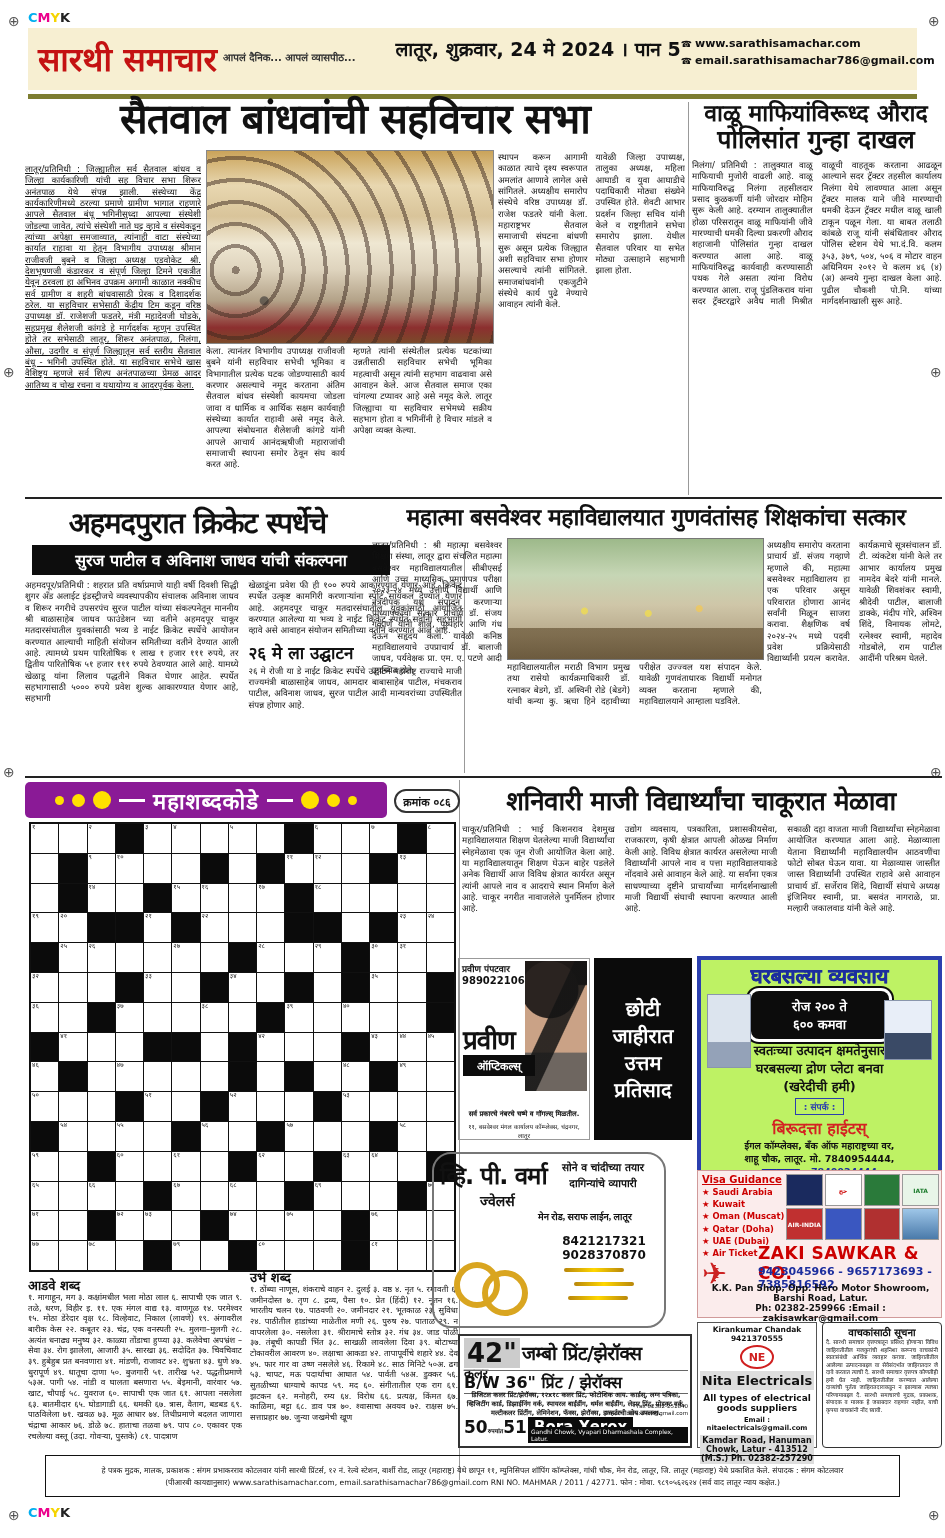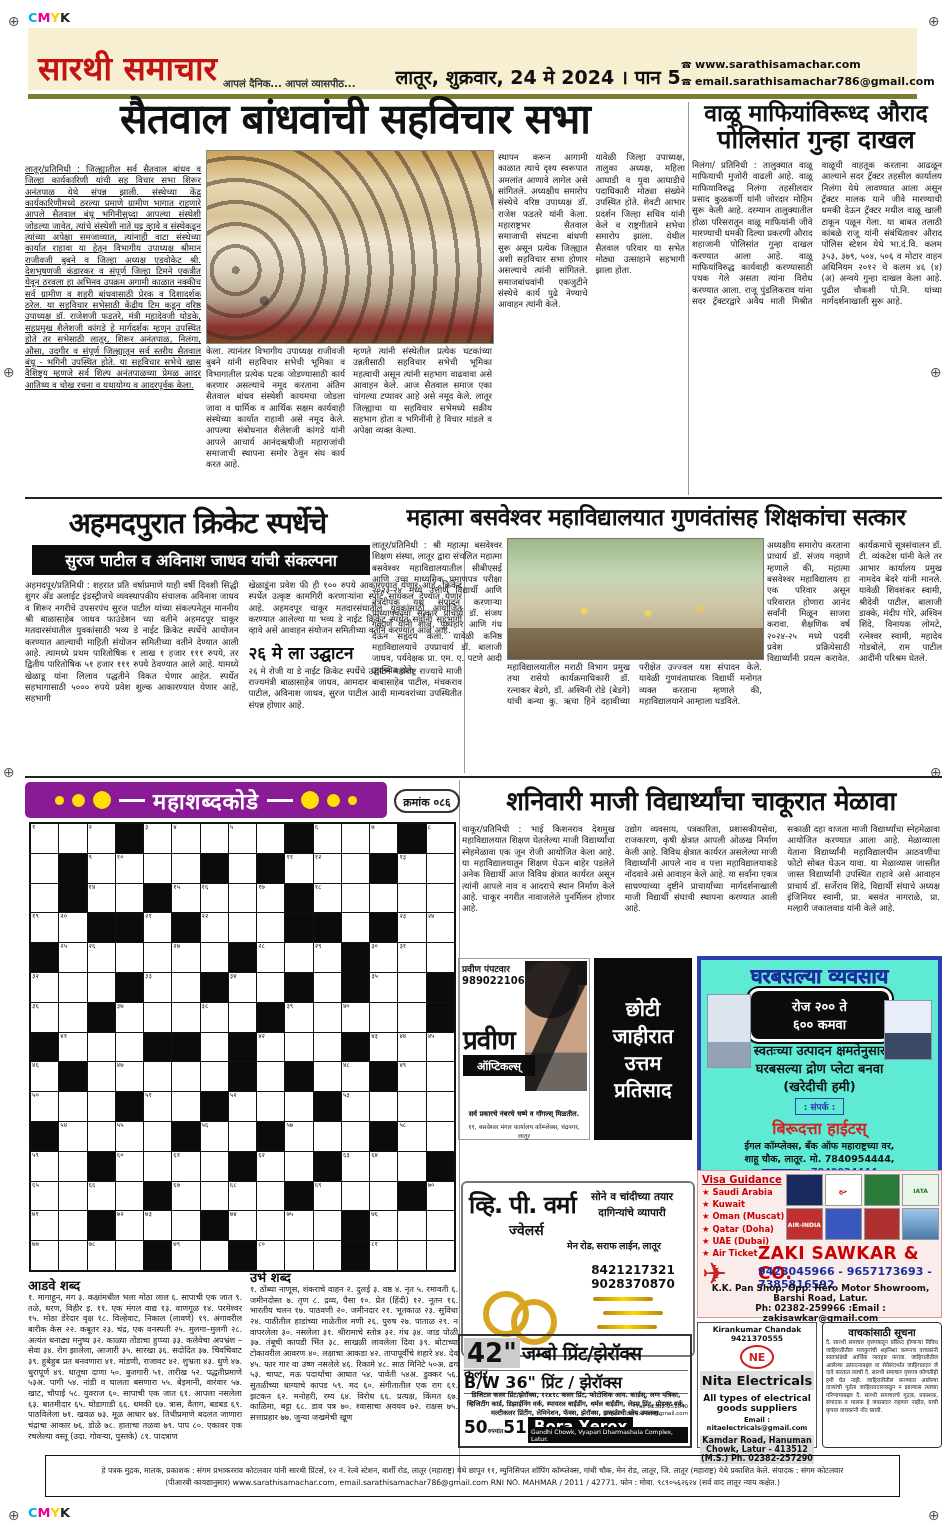--- a/index.html
+++ b/index.html
@@ -8,21 +8,21 @@
   .abs{position:absolute;}
   .jt{text-align:justify;}
   .bold{font-weight:bold;}
 
   
   .regmark{color:#555;font-size:14px;line-height:1;}
   .cmyk{font-size:13px;font-weight:bold;letter-spacing:0;}
   .cmyk .c{color:#00aeef}.cmyk .m{color:#ec008c}.cmyk .y{color:#f5d400}.cmyk .k{color:#222}
 
   
-  #header{left:28px;top:28px;width:889px;height:62px;background:#f7efd2;display:flex;align-items:flex-end;padding:0 10px;box-sizing:border-box;}
+  #header{left:28px;top:28px;width:889px;height:62px;background:#f7efd2;display:flex;align-items:flex-start;padding:8px 10px;box-sizing:border-box;}
   #masthead{color:#c41212;font-size:33px;font-weight:bold;white-space:nowrap;}
   #tagline{font-size:10px;font-weight:bold;color:#333;margin-left:6px;margin-top:14px;white-space:nowrap;}
   #dateline{font-size:19px;font-weight:bold;color:#111;margin-left:40px;white-space:nowrap;}
   #hdr-contact{margin-left:auto;font-size:11px;font-weight:bold;line-height:1.5;}
   #hdr-contact .ic{font-size:9px;margin-right:3px;}
   #hdr-rule{left:28px;top:94px;width:889px;height:5px;background:#7d7d30;}
 
   
   .hline{background:#222;height:2px;}
   .vline{background:#999;width:1px;}
@@ -42,21 +42,21 @@
   #lead-right>div{flex:1;}
 
   
   #walu-head{left:690px;top:100px;width:252px;text-align:center;font-weight:bold;line-height:1.15;}
   #walu-head .l1{font-size:23px;}
   #walu-head .l2{font-size:25px;}
   #walu-body{left:692px;top:160px;width:250px;height:335px;column-count:2;column-gap:9px;overflow:hidden;}
 
   
   #cricket-headline{left:25px;top:502px;width:345px;font-size:29px;font-weight:bold;text-align:center;letter-spacing:-1px;}
-  #cricket-subbar{left:32px;top:545px;width:330px;background:#0d0d0d;color:#fff;font-size:16px;font-weight:bold;text-align:center;padding:4px 4px;}
+  #cricket-subbar{left:32px;top:545px;width:330px;background:#0d0d0d;color:#fff;font-size:16px;font-weight:bold;text-align:center;padding:4px 14px;}
   #cricket-body{left:25px;top:580px;width:437px;height:195px;display:flex;gap:10px;overflow:hidden;}
   #cricket-body>div{flex:1;}
   #cricket-inner-head{font-size:17px;font-weight:bold;margin:4px 0 2px 0;}
 
   
   #bas-headline{left:370px;top:500px;width:572px;font-size:23px;font-weight:bold;text-align:center;letter-spacing:-0.5px;}
   #bas-left{left:372px;top:540px;width:130px;height:235px;overflow:hidden;}
   #bas-photo{left:507px;top:538px;width:255px;height:120px;border:1px solid #777;
     background:
       linear-gradient(0deg, rgba(80,60,30,.55) 0 26%, transparent 26%),
@@ -95,31 +95,31 @@
   #pv-face{position:absolute;right:2px;top:2px;width:62px;height:130px;
     background:
       linear-gradient(115deg, transparent 40%, rgba(20,20,20,.85) 41% 58%, transparent 59%) ,
       radial-gradient(circle at 40% 22%, #2a2320 26%, transparent 27%),
       linear-gradient(180deg,#1f1a18 0 18%, #caa286 19% 70%, #6e6660 71% 100%);}
   #pv-brand{position:absolute;left:4px;top:62px;font-size:26px;font-weight:bold;letter-spacing:-1px;}
   #pv-sub{position:absolute;left:4px;top:96px;width:72px;background:#0c0c0c;color:#fff;text-align:center;font-size:11px;font-weight:bold;padding:3px 0;}
   #pv-l1{position:absolute;left:3px;top:150px;width:124px;text-align:center;font-size:6.8px;font-weight:bold;}
   #pv-l2{position:absolute;left:3px;top:163px;width:124px;text-align:center;font-size:6.2px;}
   #ad-chhoti{left:594px;top:958px;width:98px;height:182px;background:#0b0b0b;color:#fff;display:flex;flex-direction:column;align-items:center;justify-content:center;font-size:20px;font-weight:bold;}
-  #ad-ghar{left:697px;top:956px;width:245px;height:246px;border:4px solid #2b3fae;background:#5eead4;padding:2px 4px;text-align:center;}
+  #ad-ghar{left:697px;top:956px;width:245px;height:246px;border:4px solid #2b3fae;background:#bef264;padding:2px 4px;text-align:center;}
   #gh-title{font-size:20px;font-weight:bold;color:#1c2e9e;-webkit-text-stroke:0.5px #1c2e9e;}
   #gh-burst{margin:2px auto;width:130px;background:#0c0c0c;color:#fff;font-size:13px;font-weight:bold;padding:6px 4px;border-radius:8px;box-shadow:0 0 0 3px #fff,0 0 0 5px #0c0c0c;}
   #gh-img-l{position:absolute;left:6px;top:34px;width:42px;height:72px;background:linear-gradient(180deg,#dce4ee 0 65%,#94a2b8 66% 100%);border:1px solid #8a96ac;}
   #gh-img-r{position:absolute;right:6px;top:40px;width:46px;height:58px;background:linear-gradient(180deg,#e8eef8 0 55%,#3a4a66 56% 100%);border:1px solid #8a96ac;}
   .gh-line{font-size:13px;font-weight:bold;color:#111;}
   #gh-contact{display:inline-block;border:1px solid #2b3fae;color:#2b3fae;font-size:9px;font-weight:bold;padding:1px 8px;margin:2px 0;}
   #gh-brand{color:#d42222;font-size:16px;font-weight:bold;}
   .gh-addr{font-size:9.5px;font-weight:bold;}
   .gh-num{color:#1c2e9e;}
-  #ad-verma{left:461px;top:1152px;width:234px;height:176px;border:2px solid #777;border-radius:6px;padding:4px 6px;margin-top:29px;}
+  #ad-verma{left:432px;top:1152px;width:234px;height:176px;border:2px solid #777;border-radius:19px;padding:4px 6px;}
   #vm-name{font-size:24px;font-weight:bold;letter-spacing:-1px;}
   #vm-name2{font-size:14px;font-weight:bold;margin-left:40px;}
   #vm-desc{position:absolute;right:6px;top:6px;width:110px;text-align:center;font-size:10.5px;font-weight:bold;line-height:1.5;}
   #vm-addr{position:absolute;right:6px;top:56px;width:120px;font-size:9.5px;font-weight:bold;font-family:Liberation Serif, serif;}
   #vm-ph{position:absolute;right:10px;top:80px;width:100px;text-align:center;font-size:12px;font-weight:bold;}
   #vm-jewels{position:absolute;left:10px;bottom:8px;width:210px;height:70px;}
   .ring{position:absolute;border:6px solid #d9a520;border-radius:50%;width:34px;height:34px;}
   .goldbar{position:absolute;background:linear-gradient(90deg,#b8860b,#ffd700,#b8860b);height:4px;width:60px;border-radius:2px;}
   #ad-zaki{left:697px;top:1170px;width:245px;height:148px;background:#fbecec;border:1px solid #d09a9a;padding:3px 4px;}
   #zk-visa{color:#cc0000;font-size:10px;font-weight:bold;text-decoration:underline;}

